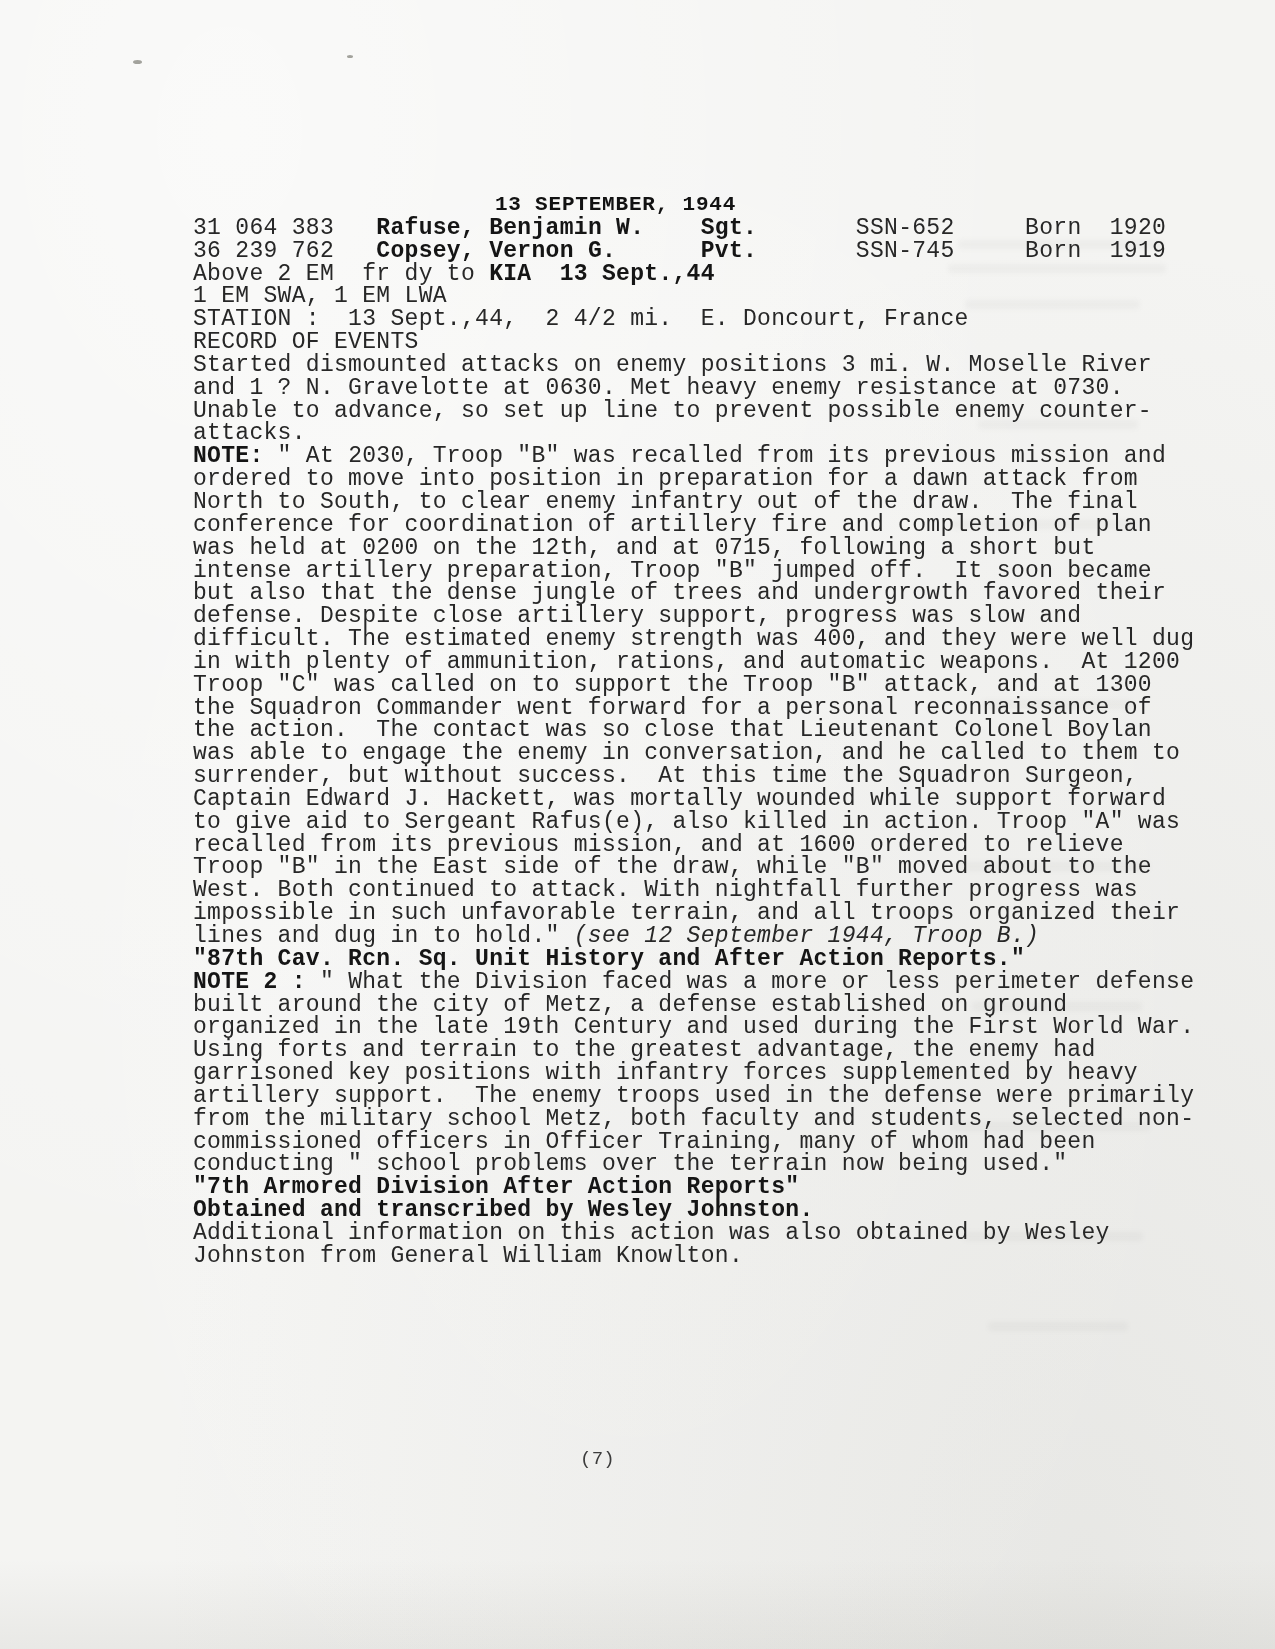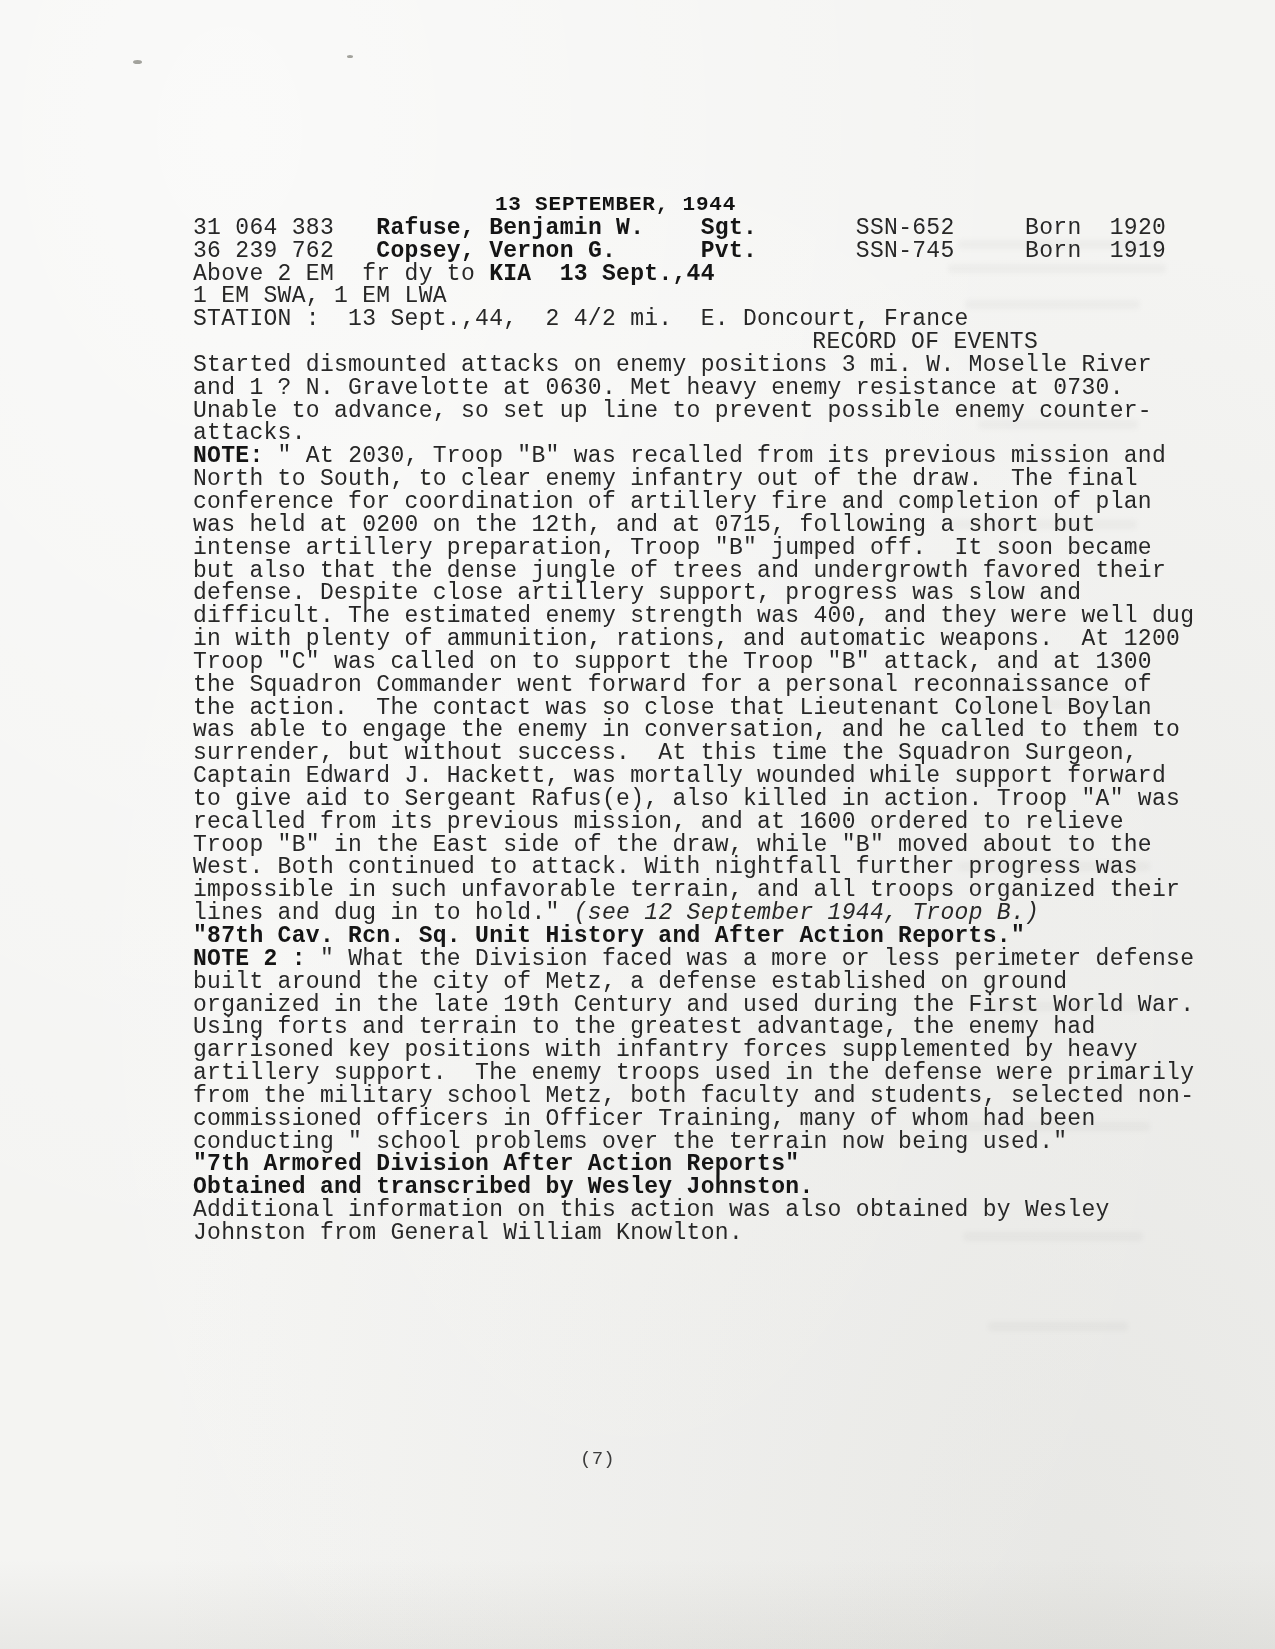--- a/index.html
+++ b/index.html
@@ -14,21 +14,21 @@
       #f4f4f2;
   }
   .page::after{
     content:"";position:absolute;left:0;right:0;bottom:0;height:90px;pointer-events:none;
     background:linear-gradient(to bottom, rgba(0,0,0,0), rgba(150,150,140,.12));
   }
   .doc{position:absolute;left:193px;top:194px;width:845px;}
   .ln{white-space:pre;font-size:23px;letter-spacing:.3px;line-height:22.85px;height:22.85px;}
   .b{font-weight:bold;color:#151515;}
   .i{font-style:italic;}
-  .center{text-align:right;}
+  .center{text-align:left;}
   .title{
     font-weight:bold;font-size:21px;letter-spacing:.8px;color:#121212;
     line-height:22.85px;height:22.85px;text-align:center;white-space:pre;
   }
   .footer{
     position:absolute;left:175px;top:1448px;width:845px;text-align:center;
     font-size:19px;letter-spacing:.3px;color:#3c3c3c;white-space:pre;
   }
   .ghost{position:absolute;background:#6a6a66;filter:blur(2.5px);opacity:.05;border-radius:3px;pointer-events:none;}
   .speck{position:absolute;background:#a2a29c;border-radius:50%;pointer-events:none;}
@@ -68,20 +68,21 @@
 
     <div class="ln center">RECORD OF EVENTS</div>
 
     <div class="ln">Started dismounted attacks on enemy positions 3 mi. W. Moselle River</div>
     <div class="ln">and 1 ? N. Gravelotte at 0630. Met heavy enemy resistance at 0730.</div>
     <div class="ln">Unable to advance, so set up line to prevent possible enemy counter-</div>
     <div class="ln">attacks.</div>
 
     <div class="ln"><span class="b">NOTE:</span><span> " At 2030, Troop "B" was recalled from its previous mission and</span></div>
 
+    <div class="ln">ordered to move into position in preparation for a dawn attack from</div>
     <div class="ln">North to South, to clear enemy infantry out of the draw.  The final</div>
     <div class="ln">conference for coordination of artillery fire and completion of plan</div>
     <div class="ln">was held at 0200 on the 12th, and at 0715, following a short but</div>
     <div class="ln">intense artillery preparation, Troop "B" jumped off.  It soon became</div>
     <div class="ln">but also that the dense jungle of trees and undergrowth favored their</div>
     <div class="ln">defense. Despite close artillery support, progress was slow and</div>
     <div class="ln">difficult. The estimated enemy strength was 400, and they were well dug</div>
     <div class="ln">in with plenty of ammunition, rations, and automatic weapons.  At 1200</div>
     <div class="ln">Troop "C" was called on to support the Troop "B" attack, and at 1300</div>
     <div class="ln">the Squadron Commander went forward for a personal reconnaissance of</div>

